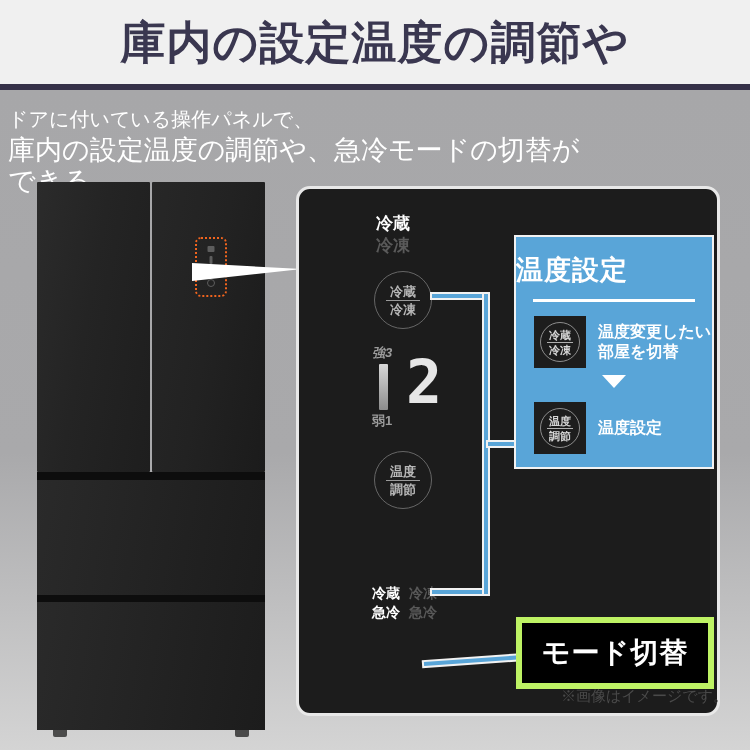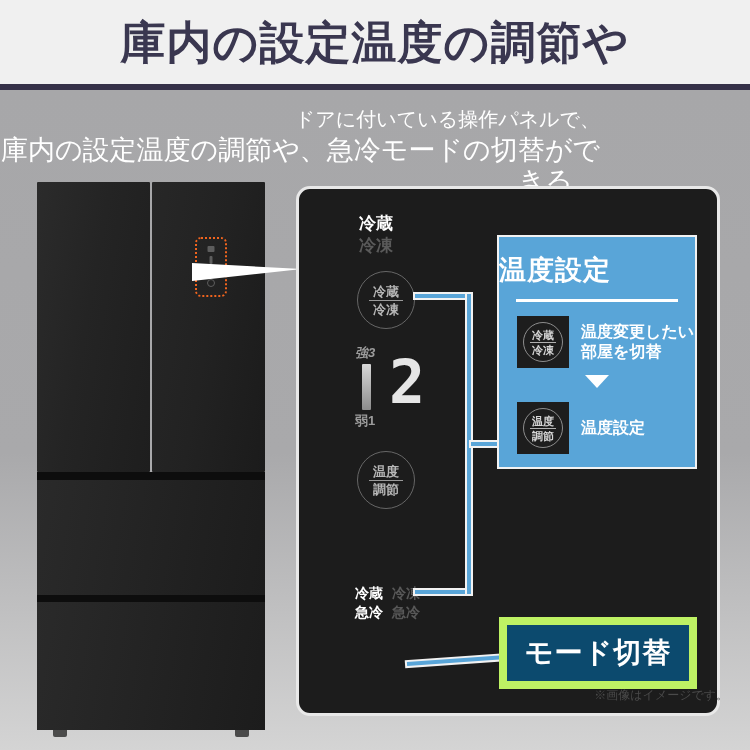--- a/index.html
+++ b/index.html
@@ -26,22 +26,22 @@
     background:#353148;
   }
 
   
   #body-band {
     position:absolute; left:0; top:90px; width:750px; height:660px;
     background:linear-gradient(180deg,#a7a7a9 0%, #a9a9ab 55%, #d4d4d4 100%);
   }
   #subtitle {
     position:absolute; left:0; top:104px; width:600px;
-    text-align:right; color:#ffffff;
-    font-size:20px; line-height:31px; font-weight:500;
+    text-align:left; color:#ffffff;
+    font-size:20px; line-height:31px; font-weight:500;padding-left:8px;
   }
   #subtitle .l2 { font-size:27px; }
 
   
   #fridge-wrap {
     position:absolute; left:18px; top:170px; width:270px; height:570px;
   }
   #fridge {
     position:absolute; left:19px; top:12px; width:228px; height:555px;
   }
@@ -106,21 +106,21 @@
   }
 
   
   #panel {
     position:absolute; left:296px; top:186px; width:424px; height:530px;
     background:#1c1c1c;
     border:3px solid #e8e8e8;
     border-radius:14px;
     overflow:hidden;
   }
-  #panel-inner { position:absolute; inset:0; }
+  #panel-inner { position:absolute; inset:0;margin-left:17px; }
 
   
   #state-top { position:absolute; left:60px; top:24px; }
   #state-top .on  { color:#ffffff; font-size:17px; font-weight:bold; display:block; line-height:22px;}
   #state-top .off { color:#5a5a5a; font-size:17px; font-weight:bold; display:block; line-height:22px;}
 
   
   .circ-btn {
     position:absolute; width:58px; height:58px; border-radius:50%;
     border:1px solid #666; display:flex; flex-direction:column;
@@ -207,31 +207,31 @@
   }
 
   
   #mode-line {
     position:absolute; left:108px; top:473px; width:96px; height:4px;
     background:#59a5d8; box-shadow:0 0 0 2px #f2f2f2;
     transform:rotate(-4deg); transform-origin:left center;
   }
   #callout-mode {
     position:absolute; left:200px; top:428px; width:198px; height:72px;
-    background:#0c4a6e; border:8px solid #bef264;
+    background:#000000; border:6px solid #bef264;
     display:flex; align-items:center; justify-content:center;
   }
   #callout-mode span {
     color:#ffffff; font-size:28px; font-weight:bold; letter-spacing:1px;
   }
 
   
   #disclaimer {
     position:absolute; right:22px; top:687px;
-    color:#4a4a4a; font-size:12px;
+    color:#4a4a4a; font-size:15px;
   }
 </style>
 </head>
 <body>
 
 <div id="header">
   <div id="title">庫内の設定温度の調節や</div>
 </div>
 <div id="divider"></div>
 

